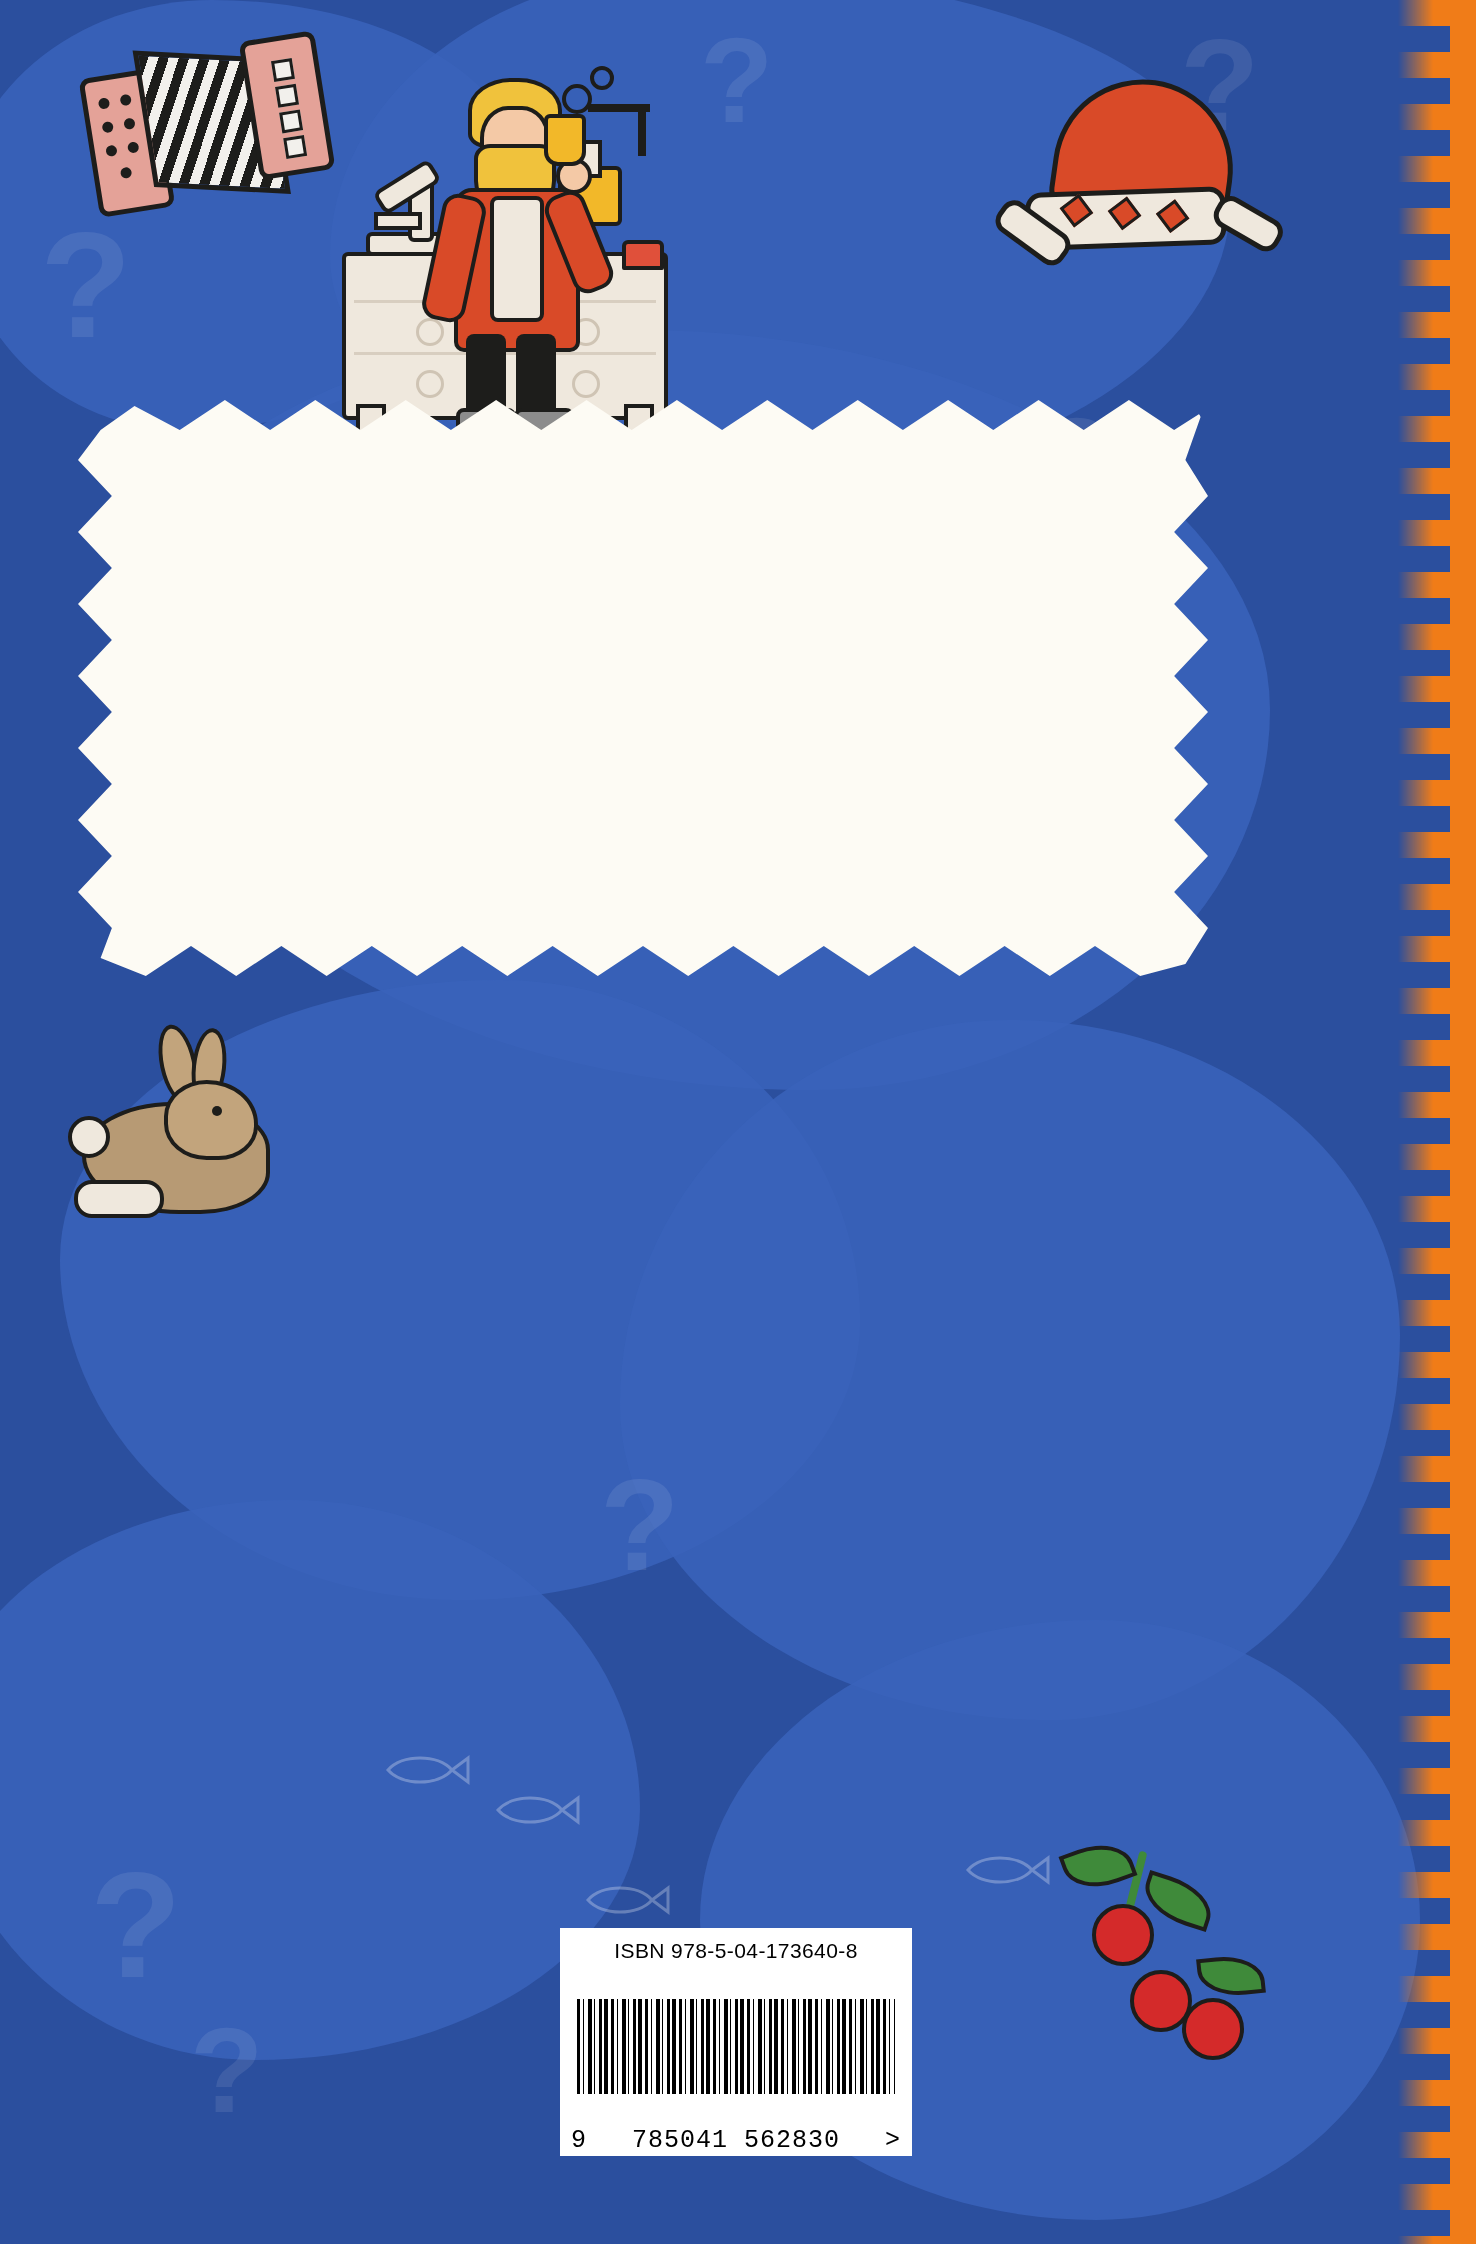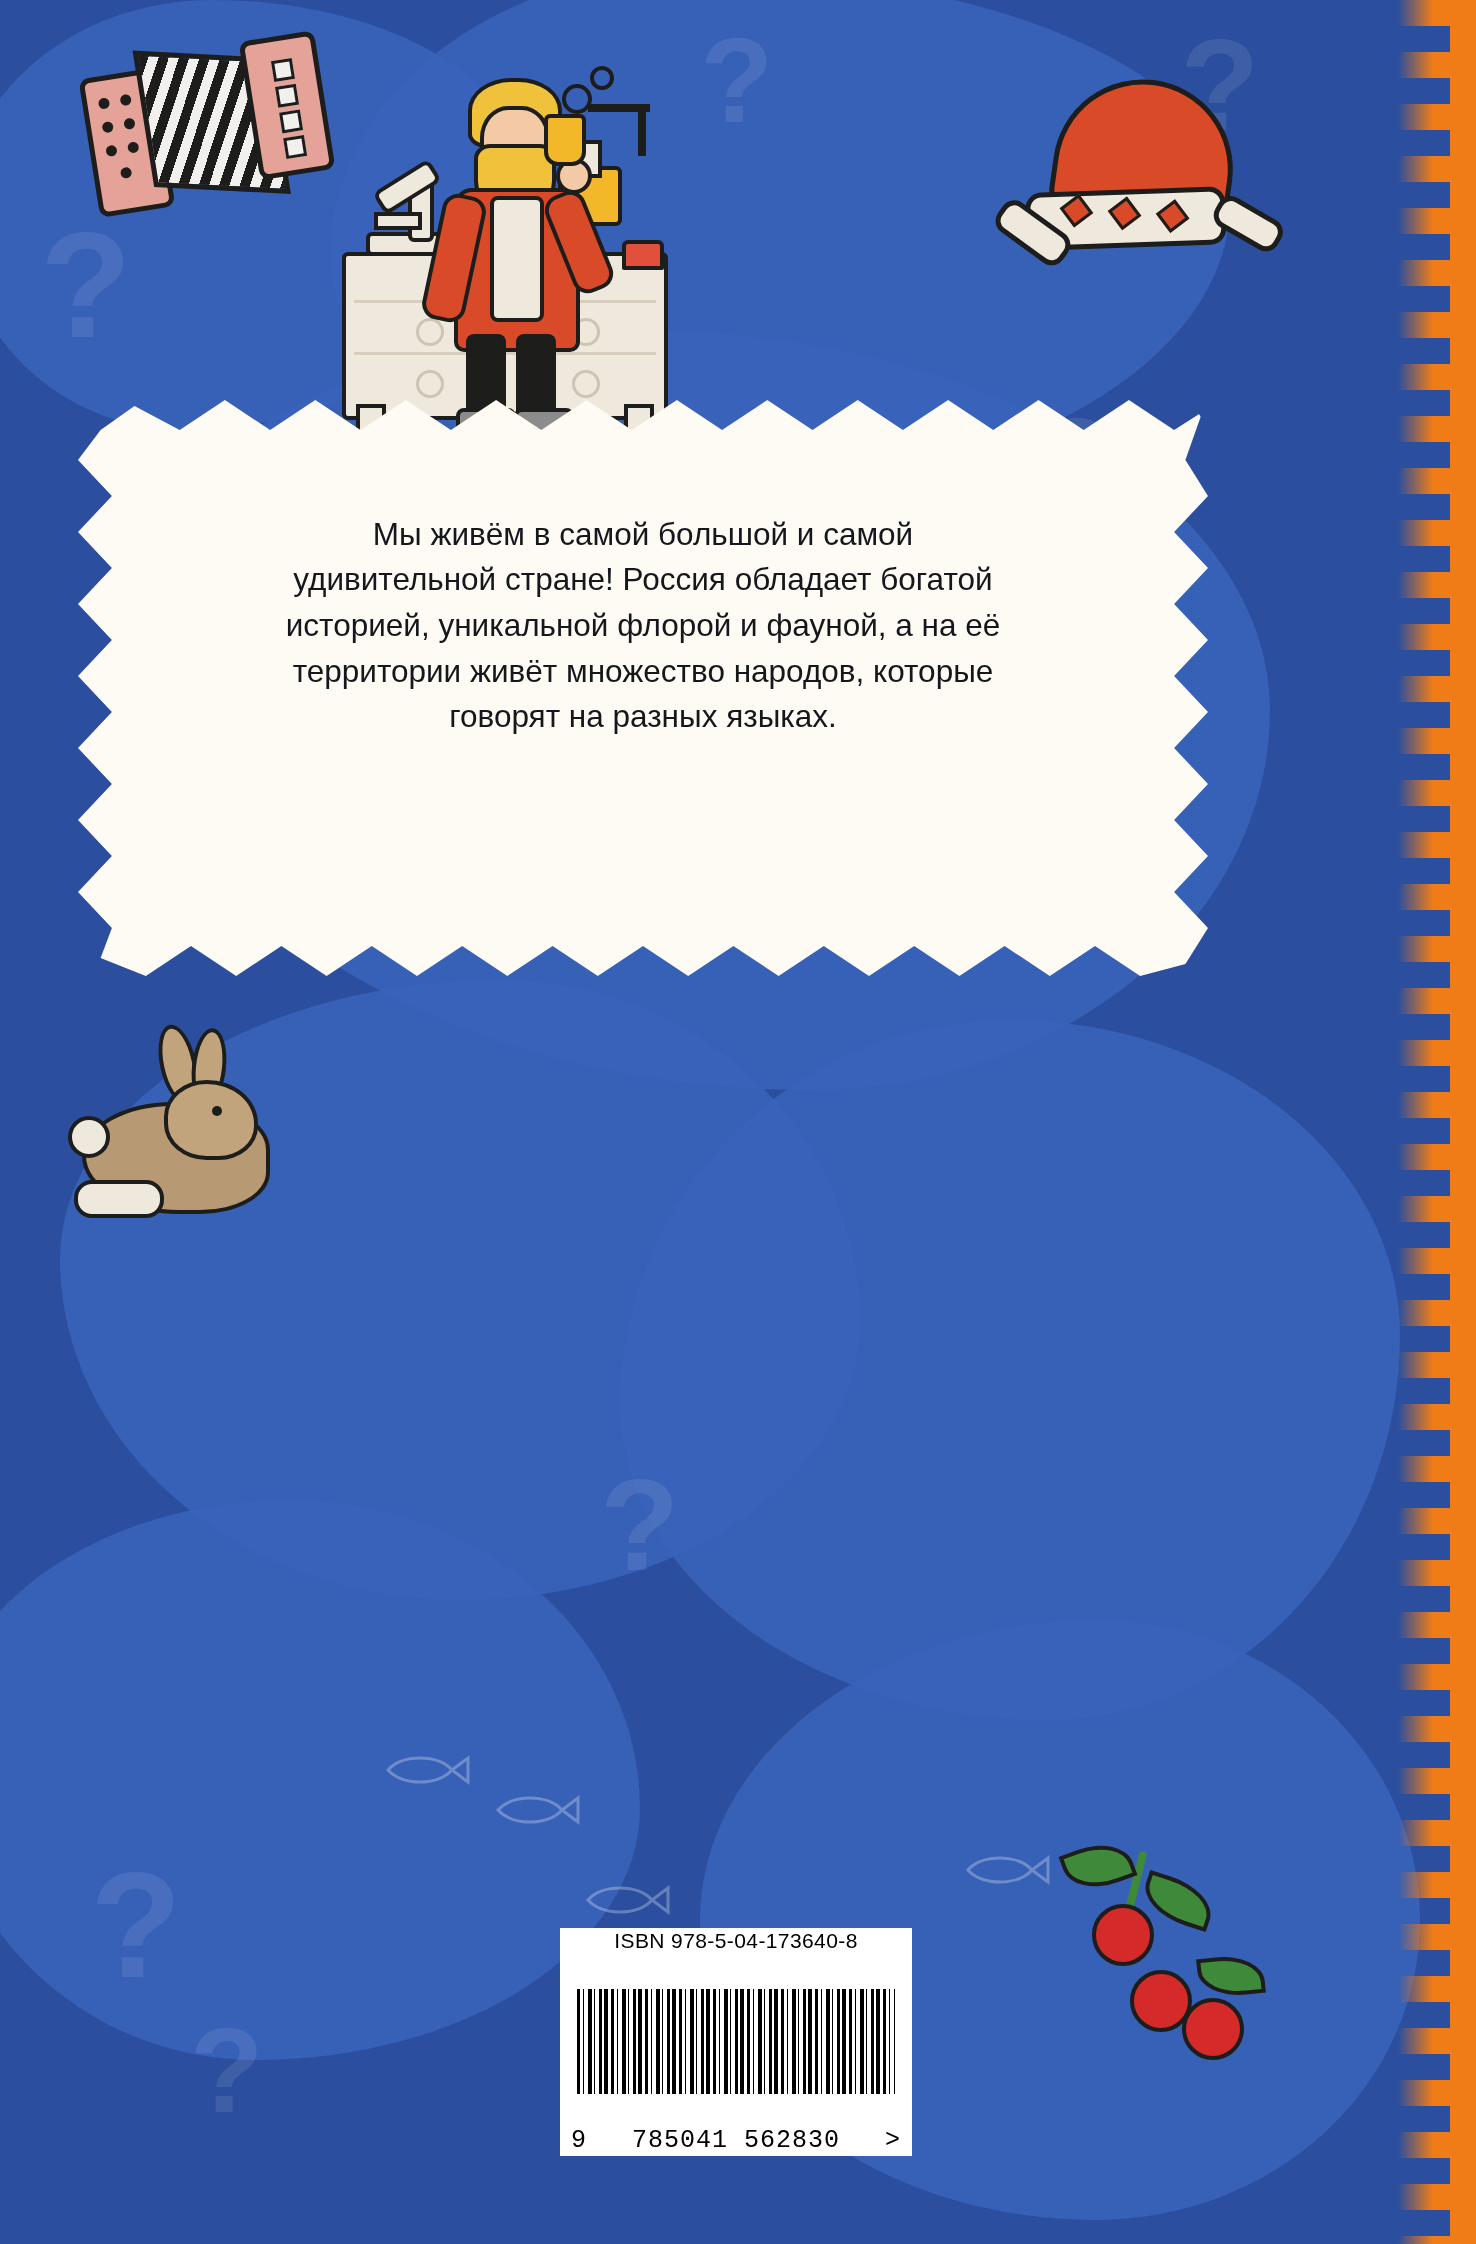--- a/index.html
+++ b/index.html
@@ -488,20 +488,21 @@
     left: 560px;
     top: 1928px;
     width: 352px;
     height: 228px;
     background: #ffffff;
     border: 1px solid #ffffff;
     display: flex;
     flex-direction: column;
     align-items: center;
     justify-content: center;
+    padding-top: 10px;
     box-sizing: border-box;
     gap: 28px;
   }
   .isbn-text {
     font-size: 21px;
     color: #000;
     letter-spacing: 0.4px;
     font-family: "Liberation Sans", sans-serif;
     margin-bottom: 8px;
   }
@@ -625,25 +626,20 @@
     <div class="kok-gem" style="left:48px; top:128px;"></div>
     <div class="kok-gem" style="left:96px; top:124px;"></div>
     <div class="kok-gem" style="left:144px; top:120px;"></div>
     <div class="kok-ribbon" style="left:-20px; top:150px; width:70px; height:26px; border-radius:14px; transform:rotate(28deg);"></div>
     <div class="kok-ribbon" style="right:-18px; top:112px; width:62px; height:24px; border-radius:14px; transform:rotate(22deg);"></div>
   </div>
 
   <div class="card-wrap">
     <div class="card-torn"></div>
     <div class="card-text">
-      <span>Мы живём в самой большой и самой
-удивительной стране! Россия обладает богатой
-историей, уникальной флорой и фауной, а на её
-территории живёт множество народов, которые
-говорят на разных языках.</span>
     </div>
   </div>
 
   <div class="illu hare">
     <div class="hare-ear1"></div>
     <div class="hare-ear2"></div>
     <div class="hare-body"></div>
     <div class="hare-tail"></div>
     <div class="hare-head"></div>
     <div class="hare-eye"></div>

